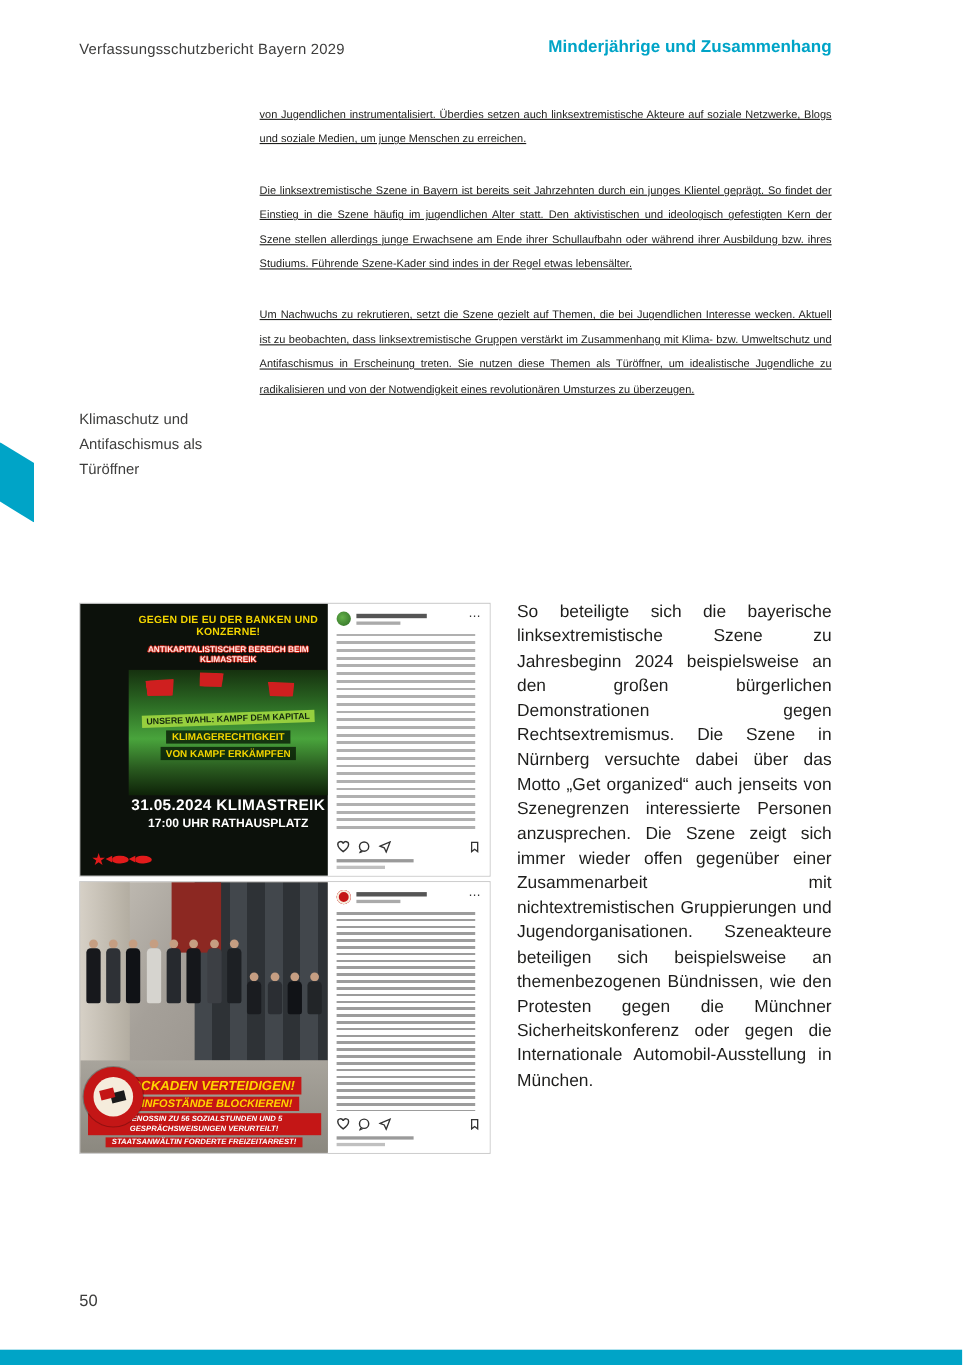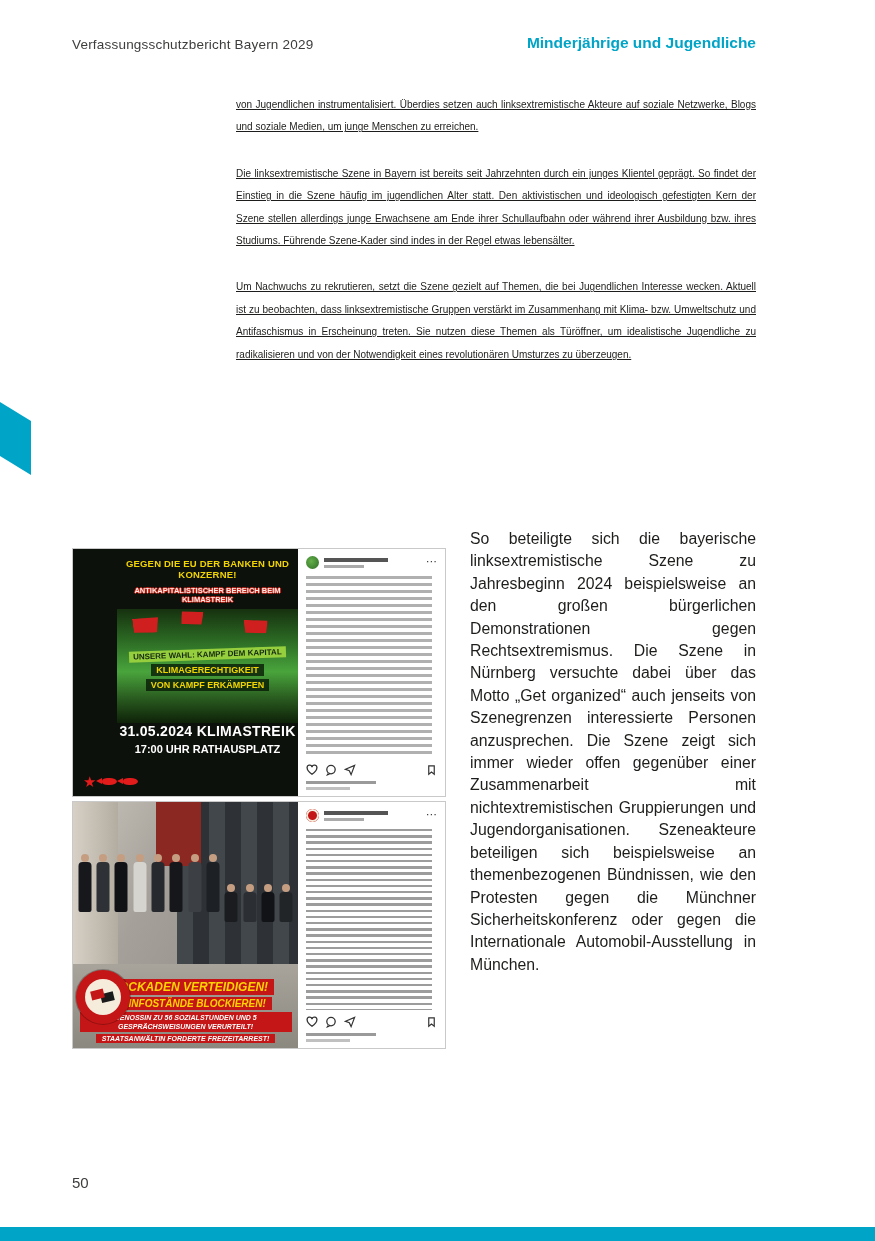--- a/index.html
+++ b/index.html
@@ -95,35 +95,40 @@
   .ig-caption.dense { background:repeating-linear-gradient(180deg,#9c9c9c 0 2.4px,transparent 2.4px 6.2px); }
   .ig-actions { display:flex; align-items:center; gap:7px; margin-top:6px; }
   .ig-actions svg { display:block; }
   .ig-actions .spacer { flex:1; }
   .ig-meta { margin-top:5px; }
   .bar { height:3.5px; background:#9a9a9a; margin-bottom:3px; }
   .bar.w70 { width:70px; }
   .bar.w44 { width:44px; height:3px; background:#c0c0c0; margin-bottom:0; }
 
   
-  .side-col { position:absolute; left:470px; top:528px; width:286px; font-size:15.8px; line-height:22.4px;
+  .side-col { position:absolute; left:470px; top:546px; width:286px; font-size:15.8px; line-height:22.4px;
               text-align:justify; hyphens:auto; }
   .page-number { position:absolute; left:72px; top:1174px; font-size:15px; color:#3d3d3c; }
   .footer-bar { position:absolute; left:0; top:1227px; width:875px; height:14px; background:var(--accent,#00a4c7); }
 </style>
 </head>
 <body>
 
 <div class="page">
 
   <div class="header-left">Verfassungsschutzbericht Bayern 2029</div>
-  <div class="header-right">Minderjährige und Jugendliche</div>
+  <div class="header-right">Minderjährige und Zusammenhang</div>
 
   <div class="accent-flag"></div>
 
+  <aside class="margin-note">
+    <div>Klimaschutz und</div>
+    <div>Antifaschismus als</div>
+    <div>Türöffner</div>
+  </aside>
 
   <main class="body-col">
     <p>von Jugendlichen instrumentalisiert. Überdies setzen auch linksextremistische Akteure auf soziale Netzwerke, Blogs und soziale Medien, um junge Menschen zu erreichen.</p>
     <p>Die linksextremistische Szene in Bayern ist bereits seit Jahrzehnten durch ein junges Klientel geprägt. So findet der Einstieg in die Szene häufig im jugendlichen Alter statt. Den aktivistischen und ideologisch gefestigten Kern der Szene stellen allerdings junge Erwachsene am Ende ihrer Schullaufbahn oder während ihrer Ausbildung bzw. ihres Studiums. Führende Szene-Kader sind indes in der Regel etwas lebensälter.</p>
     <p>Um Nachwuchs zu rekrutieren, setzt die Szene gezielt auf Themen, die bei Jugendlichen Interesse wecken. Aktuell ist zu beobachten, dass linksextremistische Gruppen verstärkt im Zusammenhang mit Klima- bzw. Umweltschutz und Antifaschismus in Erscheinung treten. Sie nutzen diese Themen als Türöffner, um idealistische Jugendliche zu radikalisieren und von der Notwendigkeit eines revolutionären Umsturzes zu überzeugen.</p>
   </main>
 
   <figure class="shot" id="shot1">
     <div class="poster poster-klima">
       <div class="pk-headline">GEGEN DIE EU DER BANKEN UND KONZERNE!</div>

